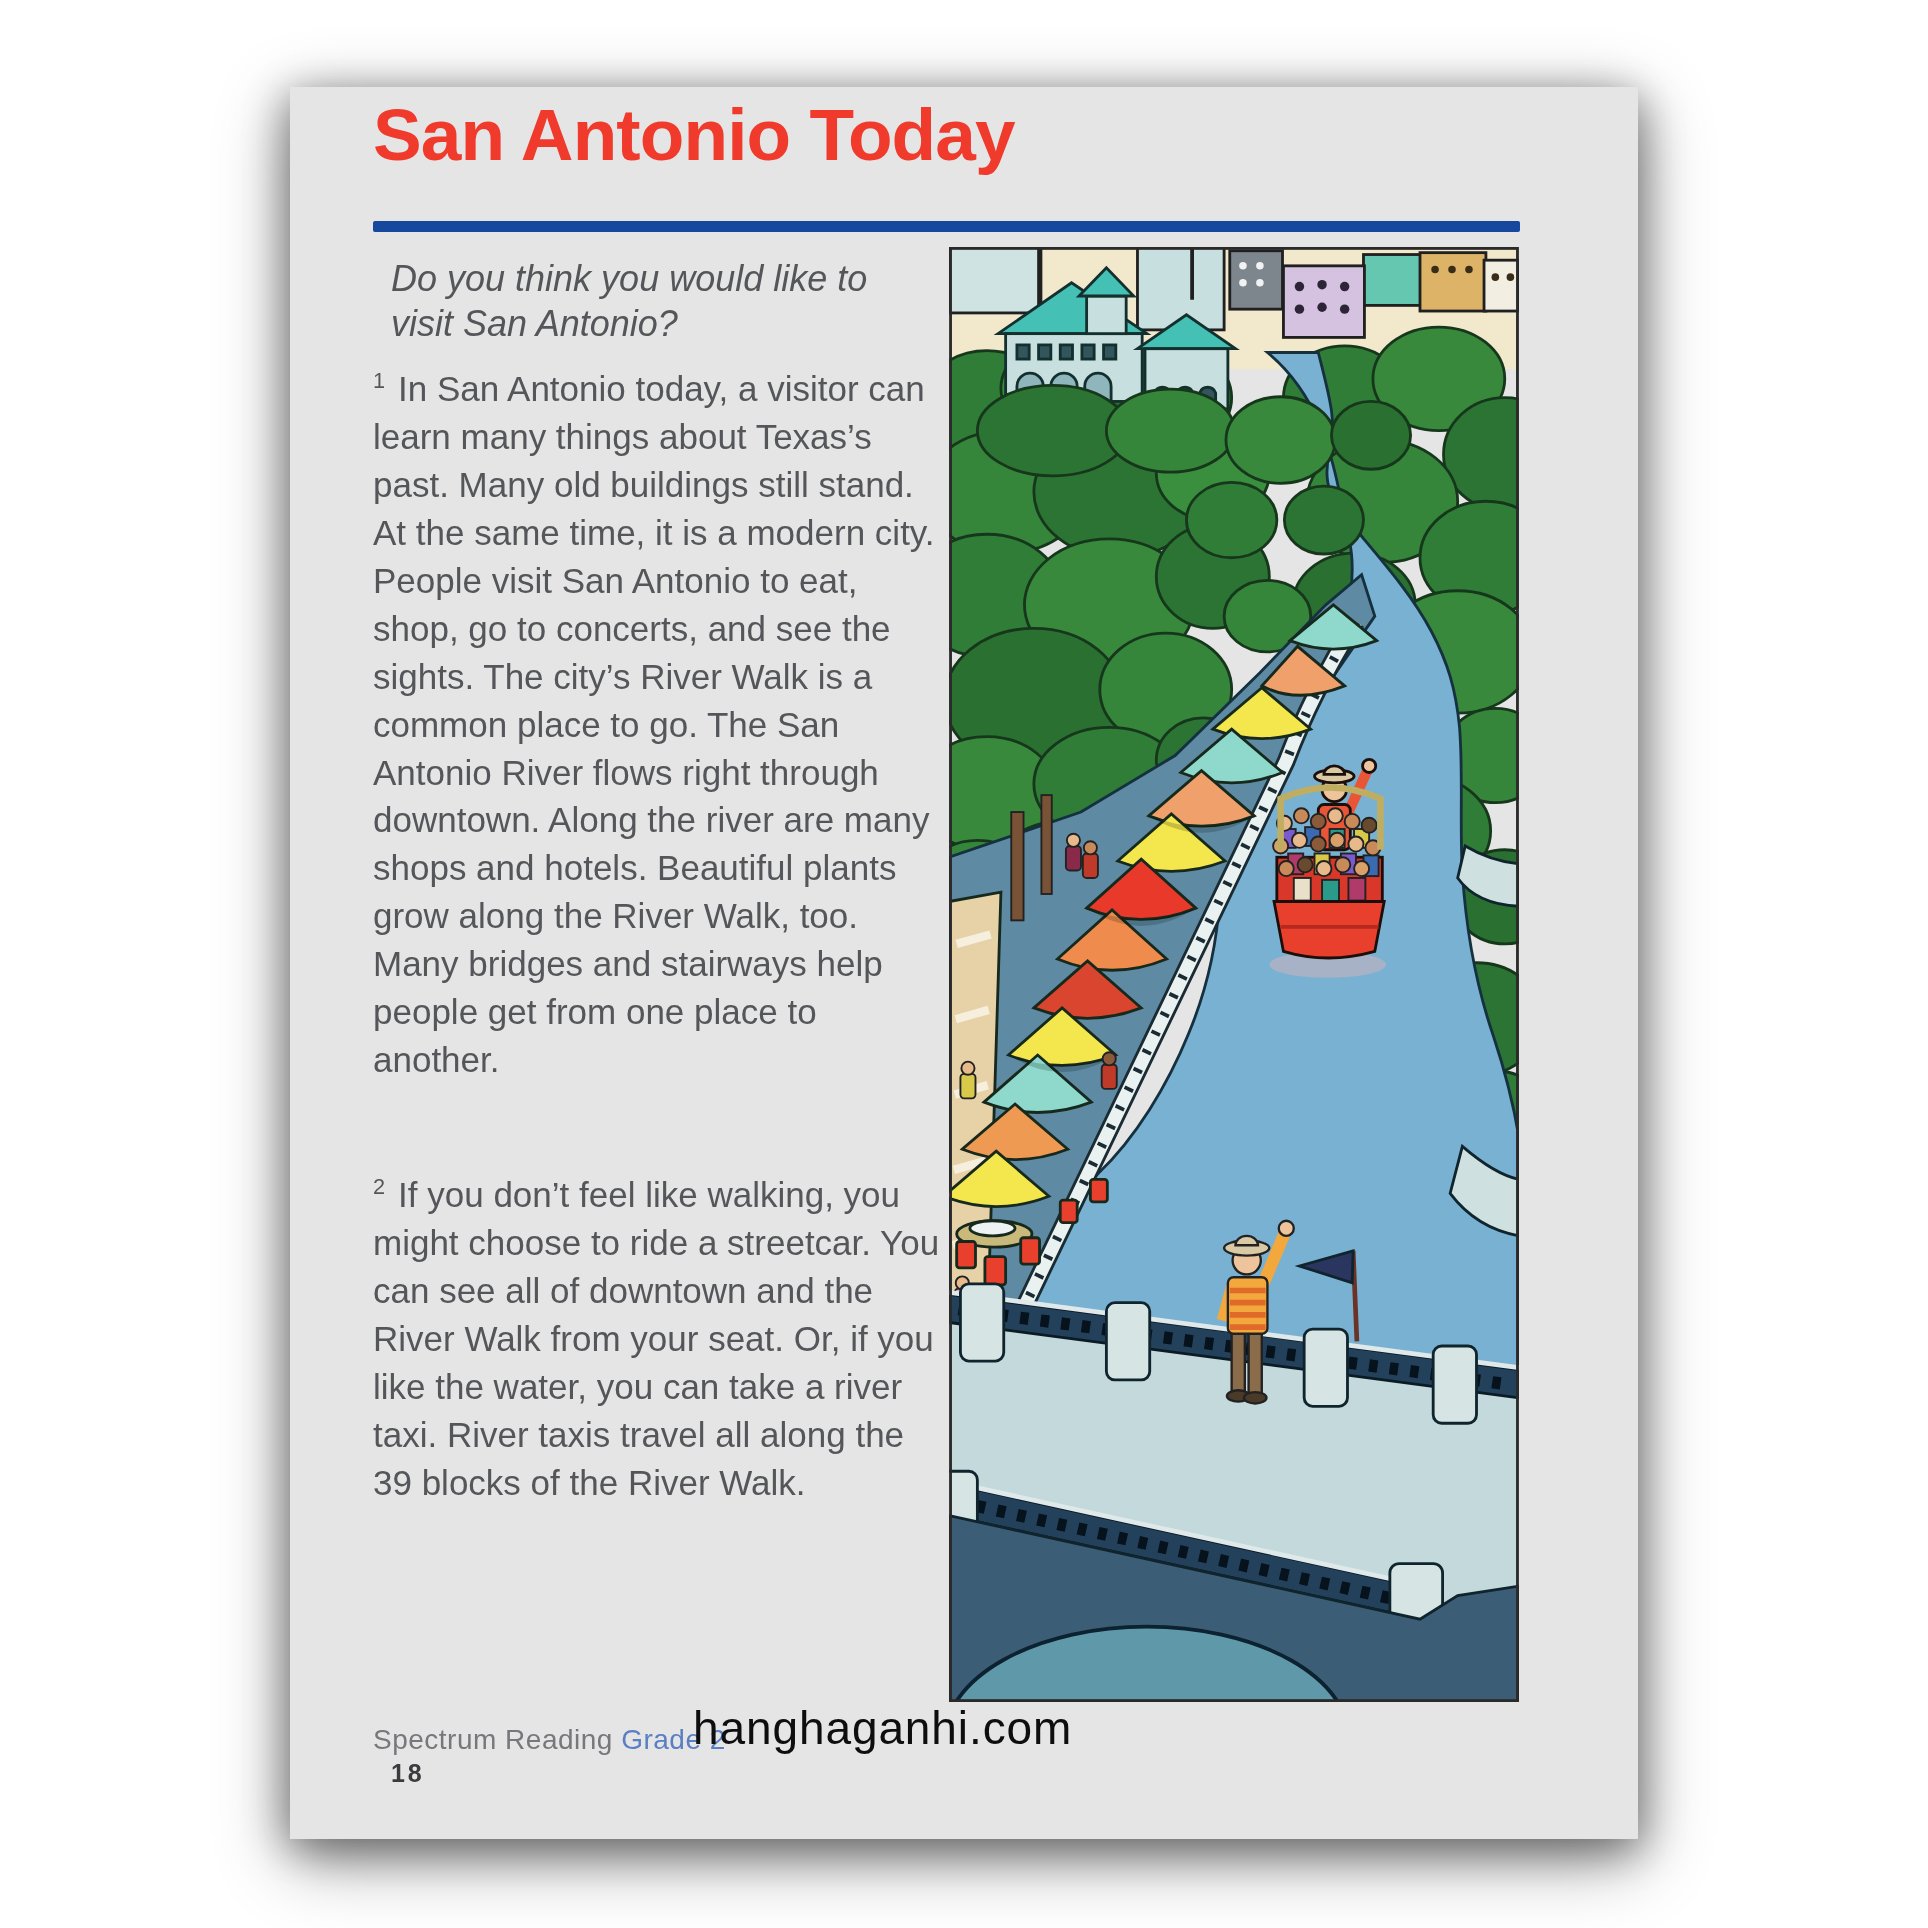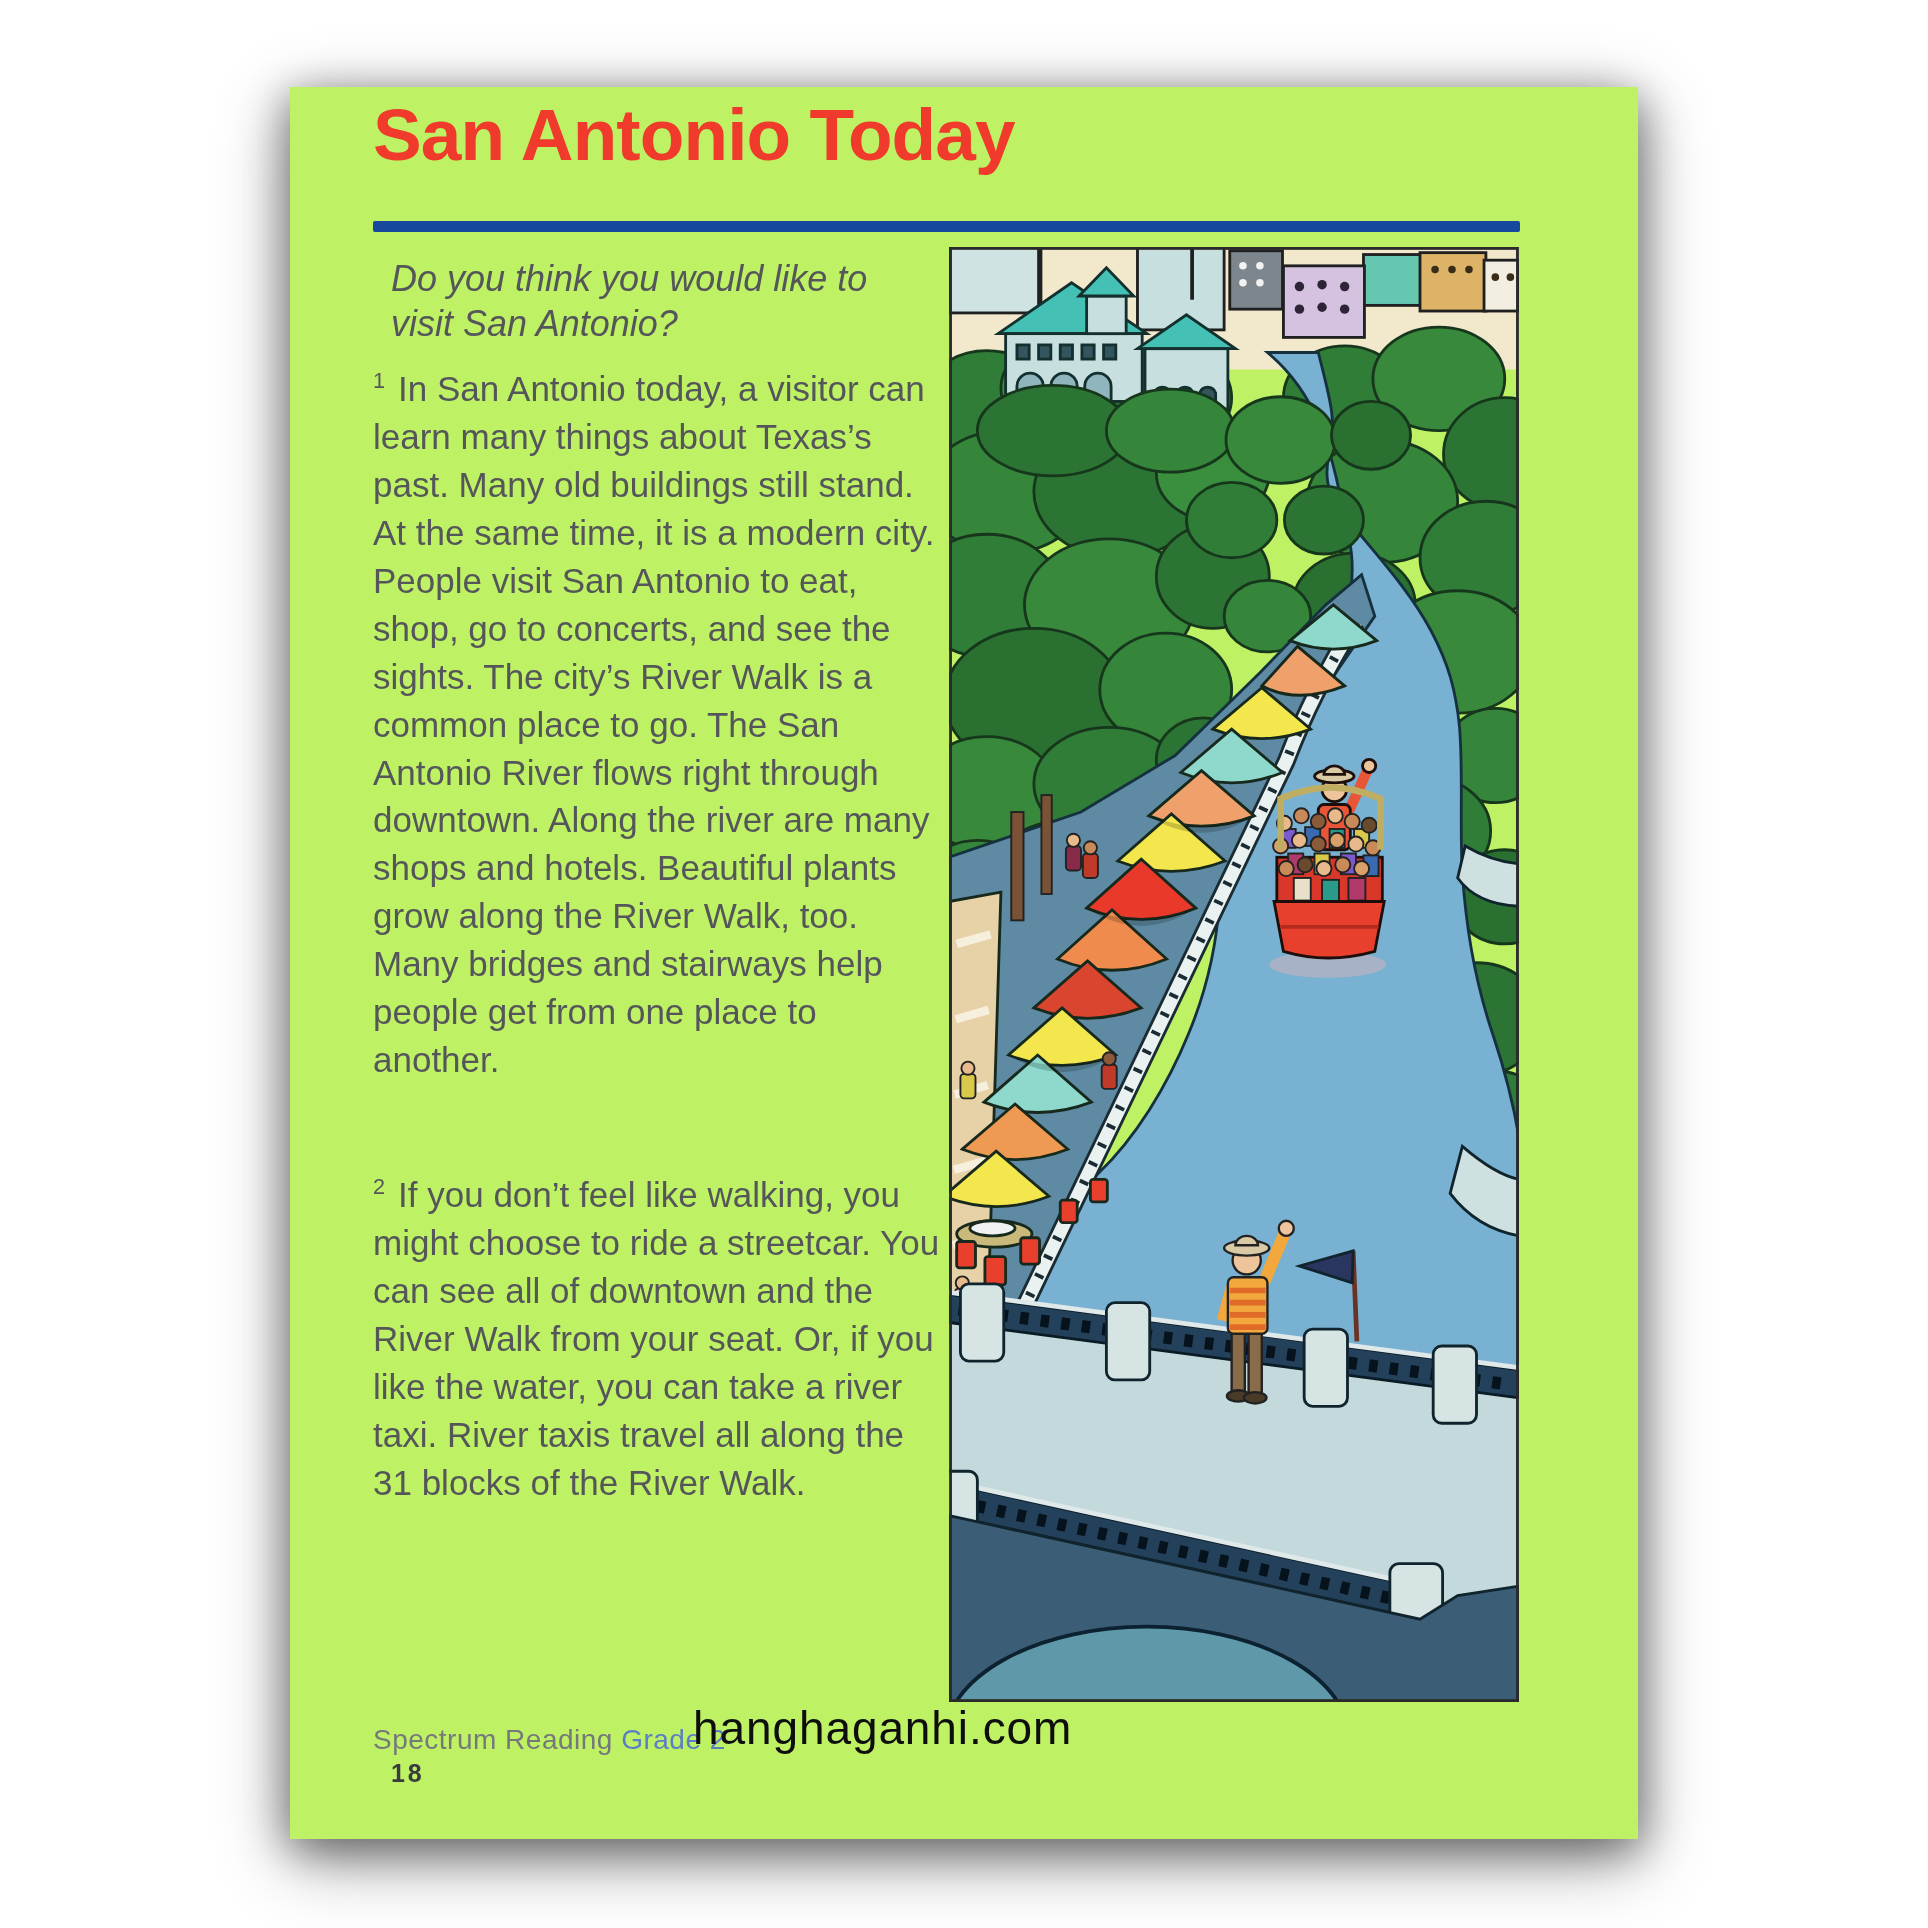--- a/index.html
+++ b/index.html
@@ -2,21 +2,21 @@
 <html style="font-size:15px"><head>
 <meta charset="utf-8">
 <style>
   html,body{margin:0;padding:0;}
   body{
     width:1928px;height:1928px;position:relative;overflow:hidden;
     background:#ffffff;font-family:"Liberation Sans",sans-serif;
   }
   .page{
     position:absolute;left:290px;top:87px;width:1348px;height:1752px;
-    background:#bef264;
+    background:#e5e5e5;
     box-shadow:0 19px 66px rgba(0,0,0,.42), -7.5px 5.6px 38px rgba(0,0,0,.22), 7.5px 13px 38px rgba(0,0,0,.22);
   }
   .title{
     position:absolute;left:83px;top:5.6px;margin:0;
     font-size:73px;font-weight:bold;letter-spacing:-0.9px;color:#ef3a2c;
   }
   .rule{
     position:absolute;left:83px;top:134px;width:1147px;height:11.3px;
     background:#16499e;border-radius:1.9px;
   }
@@ -52,21 +52,21 @@
 <body>
 
 <div class="page">
 
   <h1 class="title">San Antonio Today</h1>
   <div class="rule"></div>
   <p class="intro">Do you think you would like to visit San Antonio?</p>
 
   <p class="para p1"><sup>1</sup><span>In San Antonio today, a visitor can learn many things about Texas’s past. Many old buildings still stand. At the same time, it is a modern city. People visit San Antonio to eat, shop, go to concerts, and see the sights. The city’s River Walk is a common place to go. The San Antonio River flows right through downtown. Along the river are many shops and hotels. Beautiful plants grow along the River Walk, too. Many bridges and stairways help people get from one place to another.</span></p>
 
-  <p class="para p2"><sup>2</sup><span>If you don’t feel like walking, you might choose to ride a streetcar. You can see all of downtown and the River Walk from your seat. Or, if you like the water, you can take a river taxi. River taxis travel all along the 31 blocks of the River Walk.</span></p>
+  <p class="para p2"><sup>2</sup><span>If you don’t feel like walking, you might choose to ride a streetcar. You can see all of downtown and the River Walk from your seat. Or, if you like the water, you can take a river taxi. River taxis travel all along the 39 blocks of the River Walk.</span></p>
 
   <div class="illustration">
     <svg viewBox="0 0 605 1545">
 
       <g>
         <rect x="0" y="0" width="605" height="130" fill="#f2e8cc"></rect>
         <rect x="0" y="0" width="95" height="70" fill="#cfe4e2" stroke="#202020" stroke-width="3"></rect>
         <rect x="200" y="0" width="92" height="88" fill="#c8dfe0" stroke="#202020" stroke-width="3"></rect>
         <line x1="97" y1="0" x2="97" y2="62" stroke="#202020" stroke-width="4"></line>
         <line x1="258" y1="0" x2="258" y2="56" stroke="#202020" stroke-width="4"></line>

